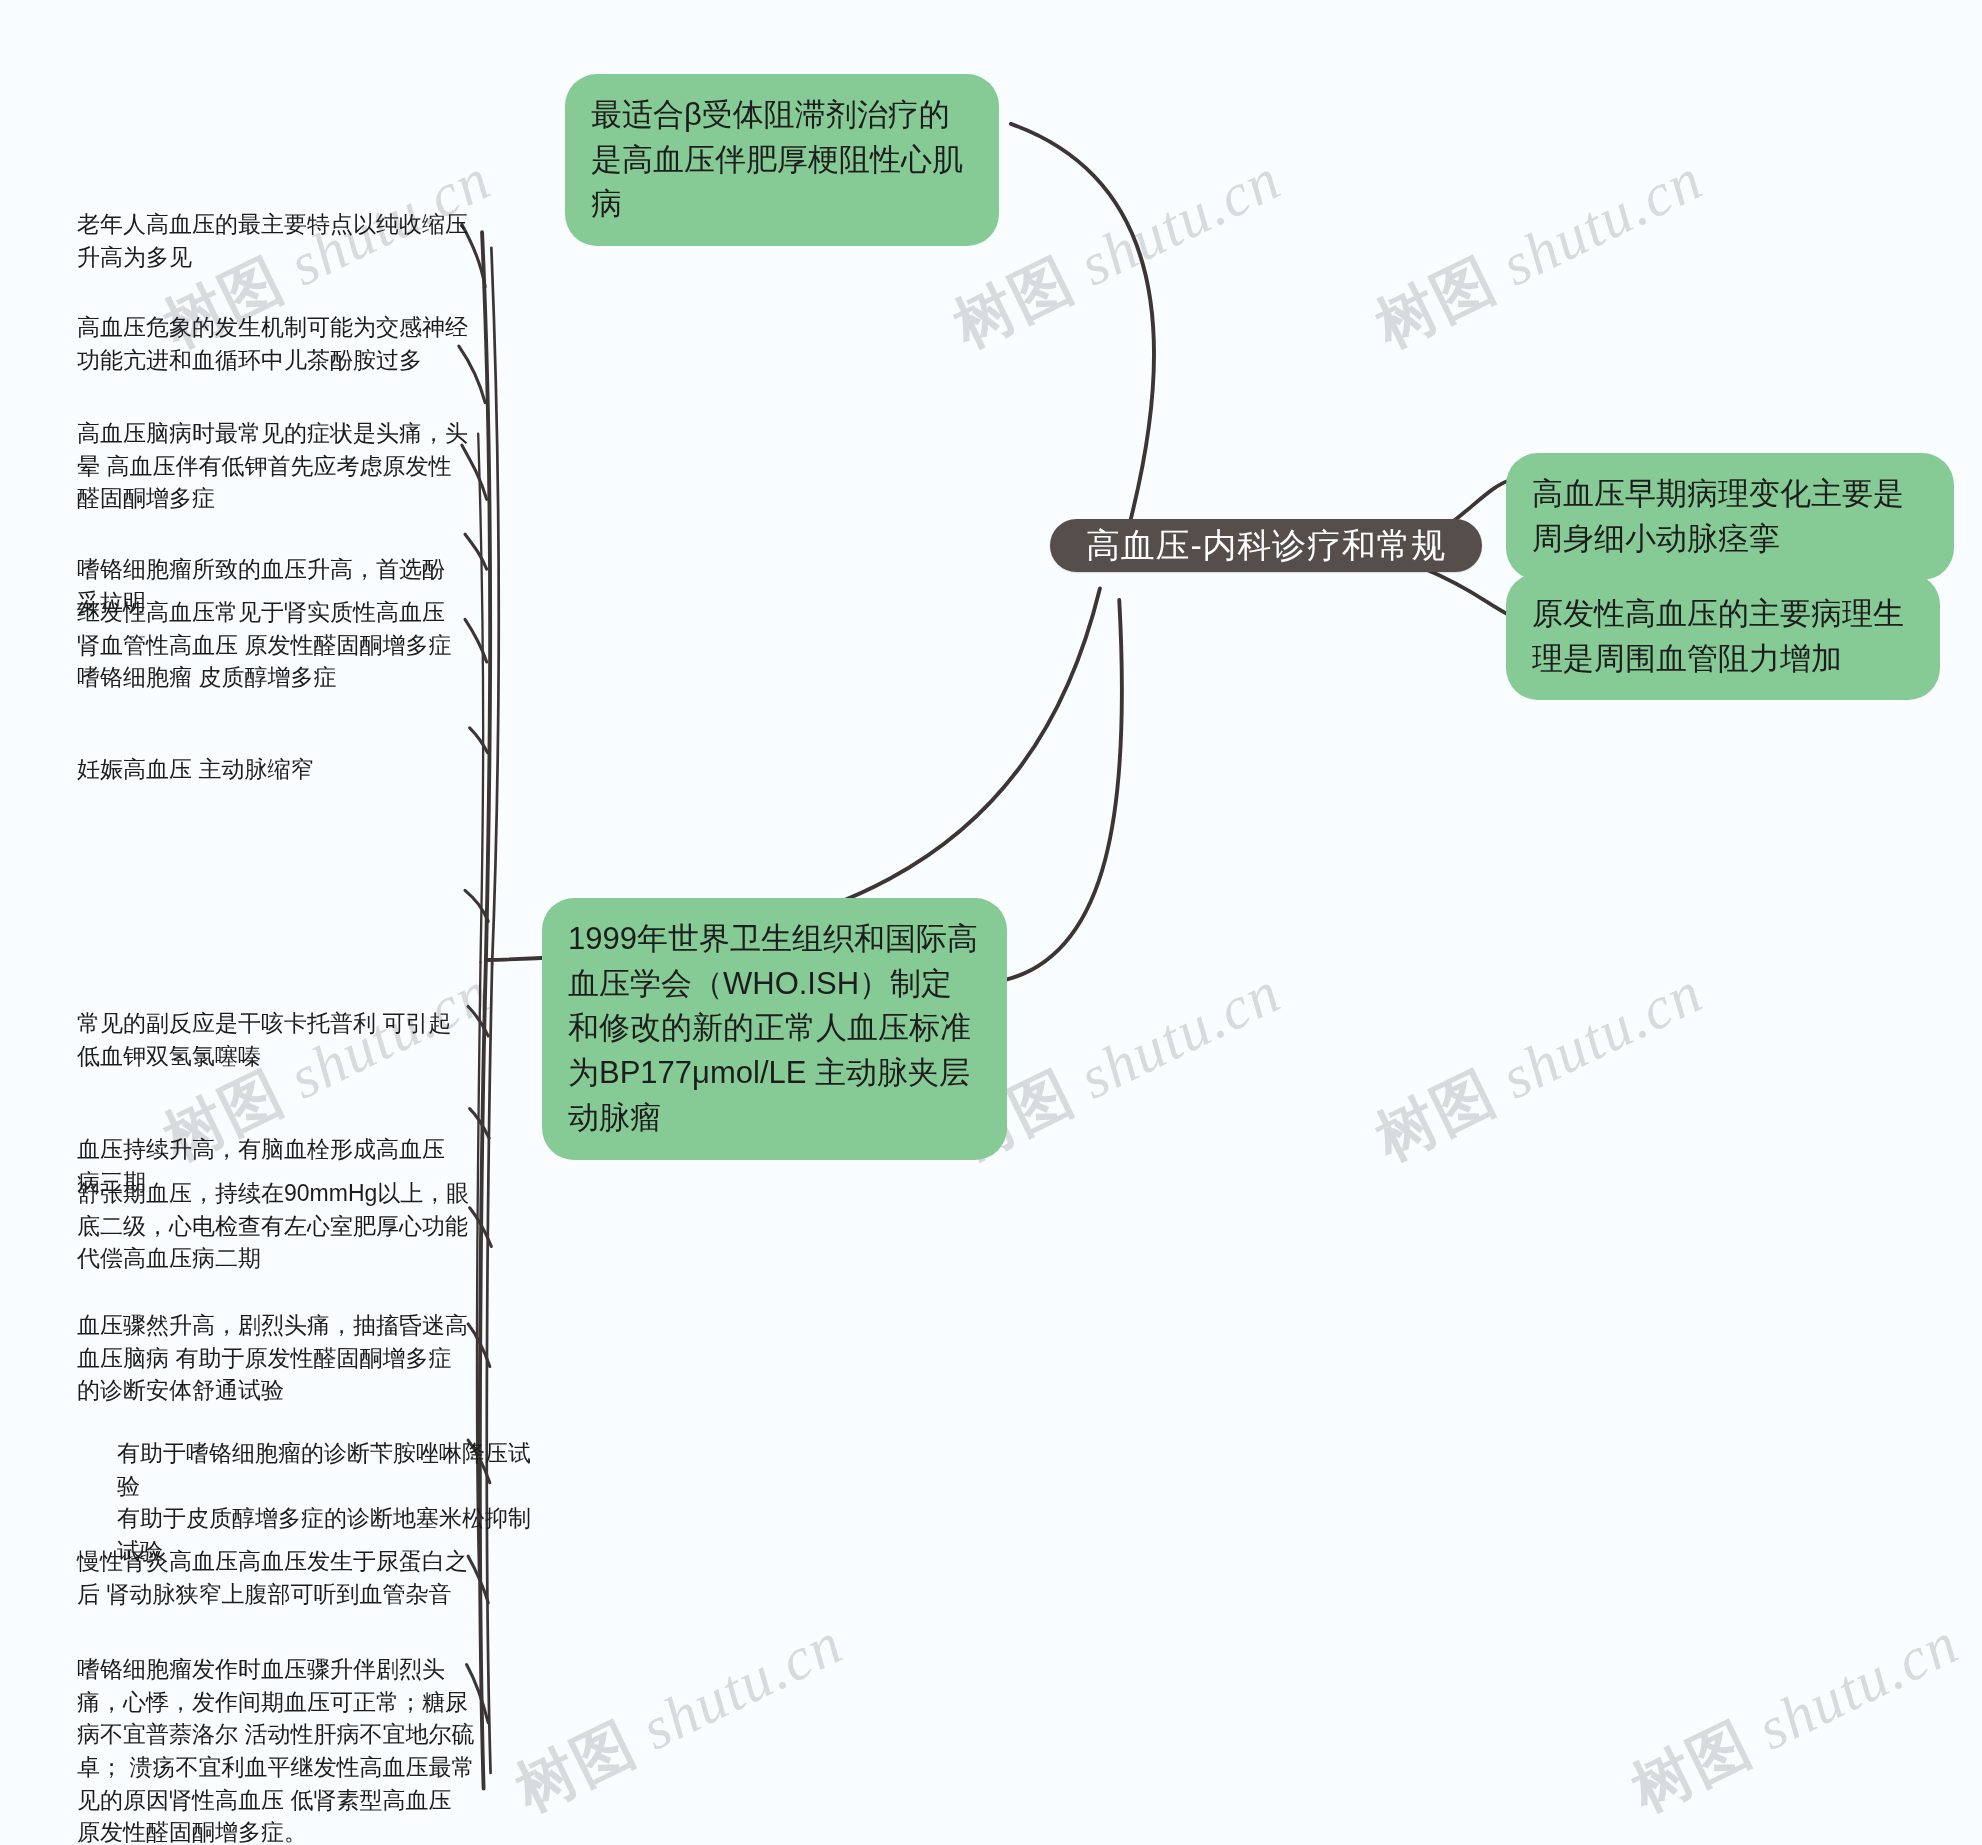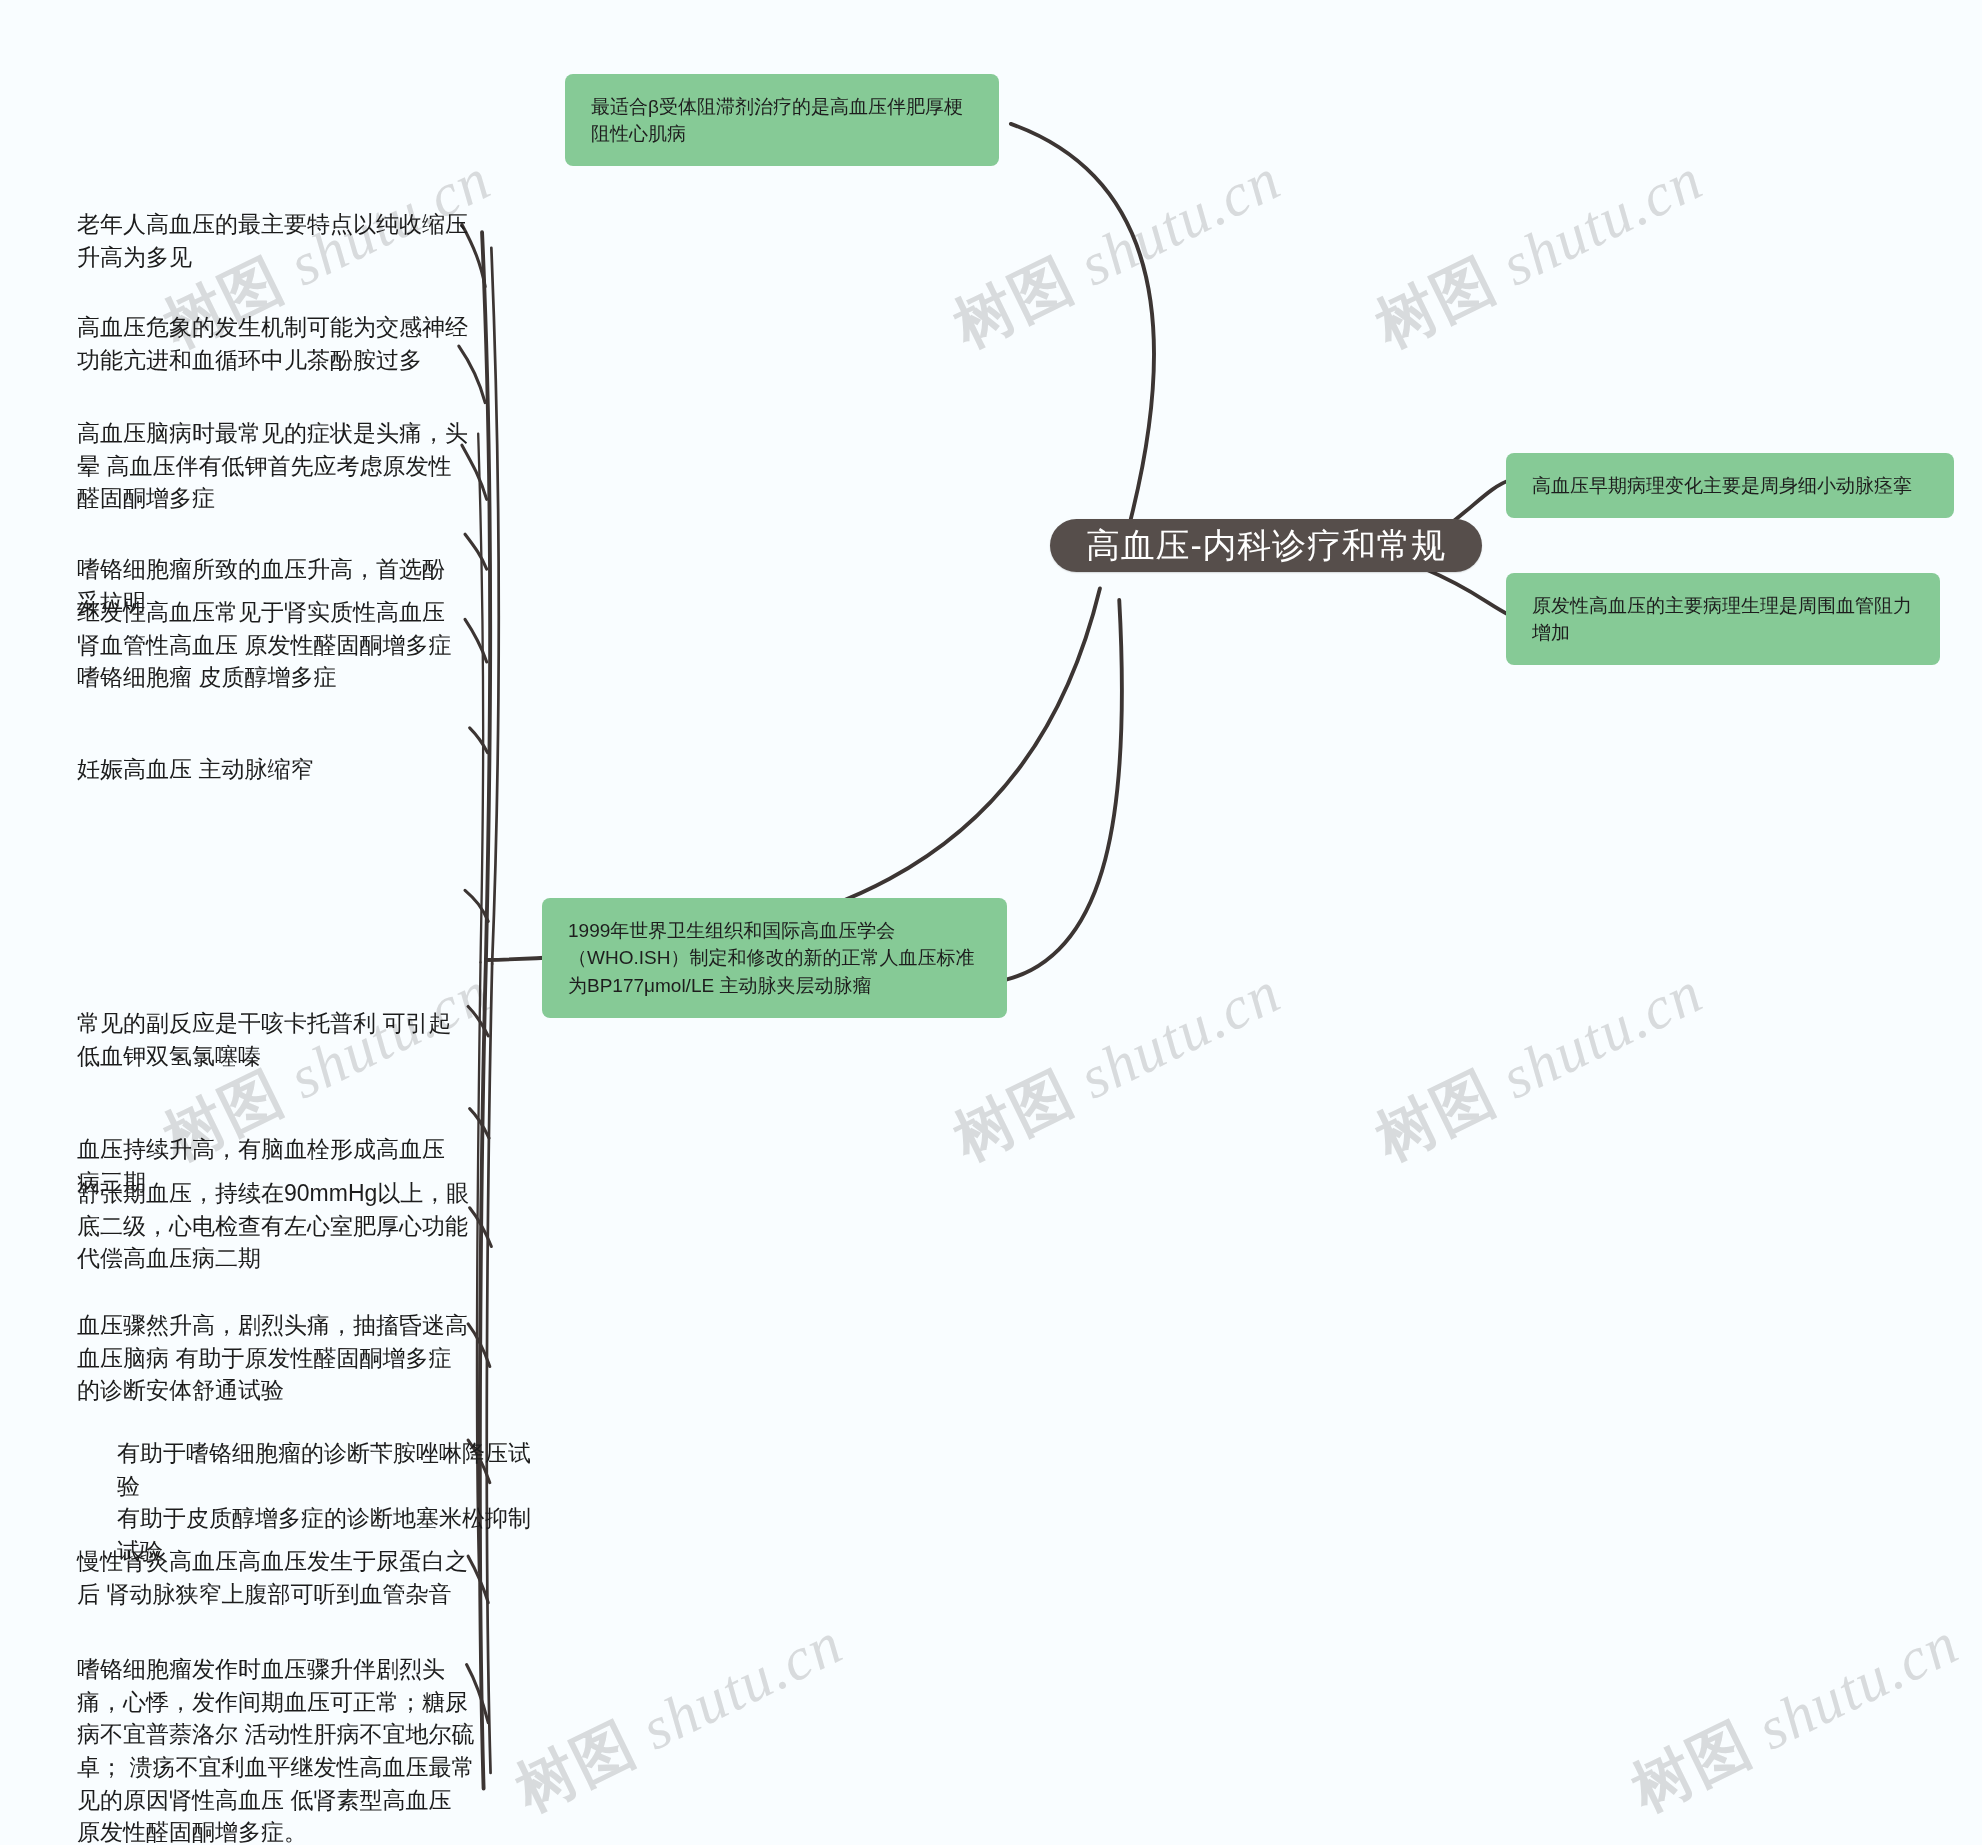--- a/index.html
+++ b/index.html
@@ -57,23 +57,23 @@
     letter-spacing: 0.8px;
     white-space: nowrap;
     box-shadow: 0 0.8px 1.5px rgba(0,0,0,.18);
   }
 
   
   .green-node {
     position: absolute;
     background: #86ca96;
     color: #1d1d1d;
-    border-radius: 8px;
+    border-radius: 32px;
     padding: 18.6px 26px;
-    font-size: 19px;
+    font-size: 31px;
     line-height: 1.45;
     box-sizing: border-box;
   }
 
   
   .text-node {
     position: absolute;
     color: #1c1c1c;
     font-size: 23px;
     line-height: 1.42;

